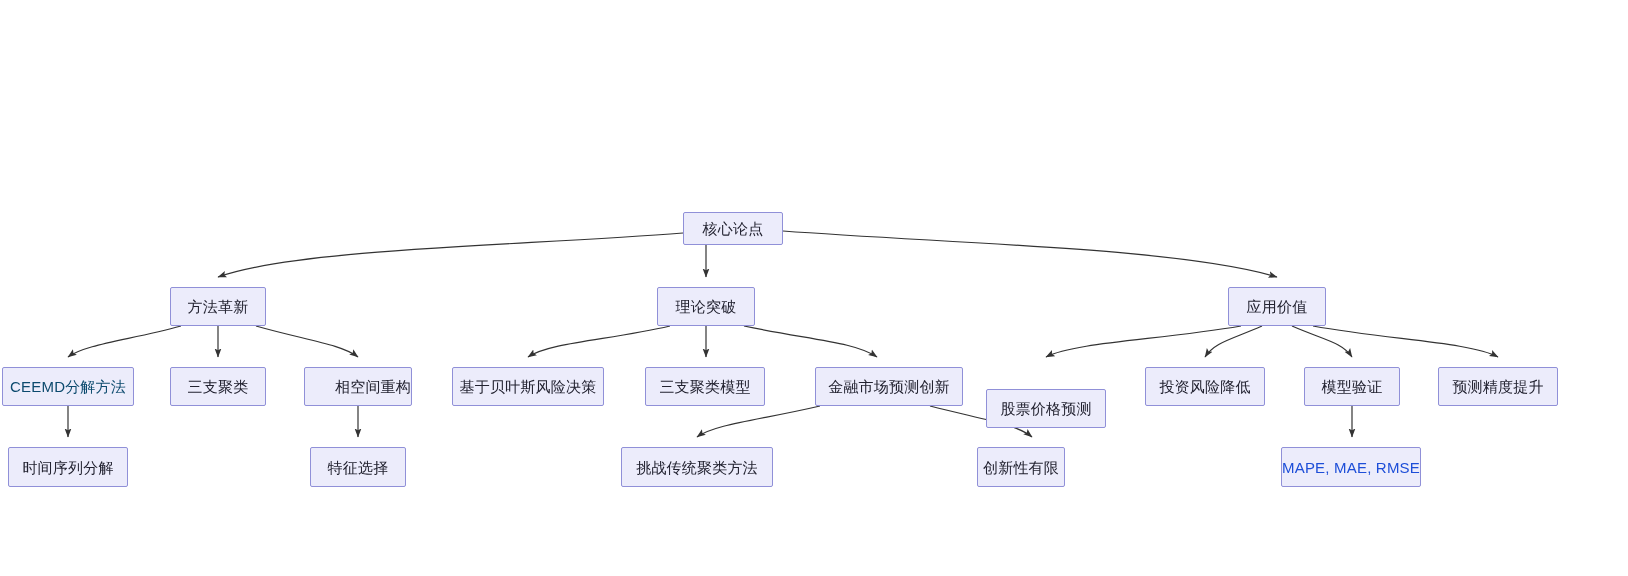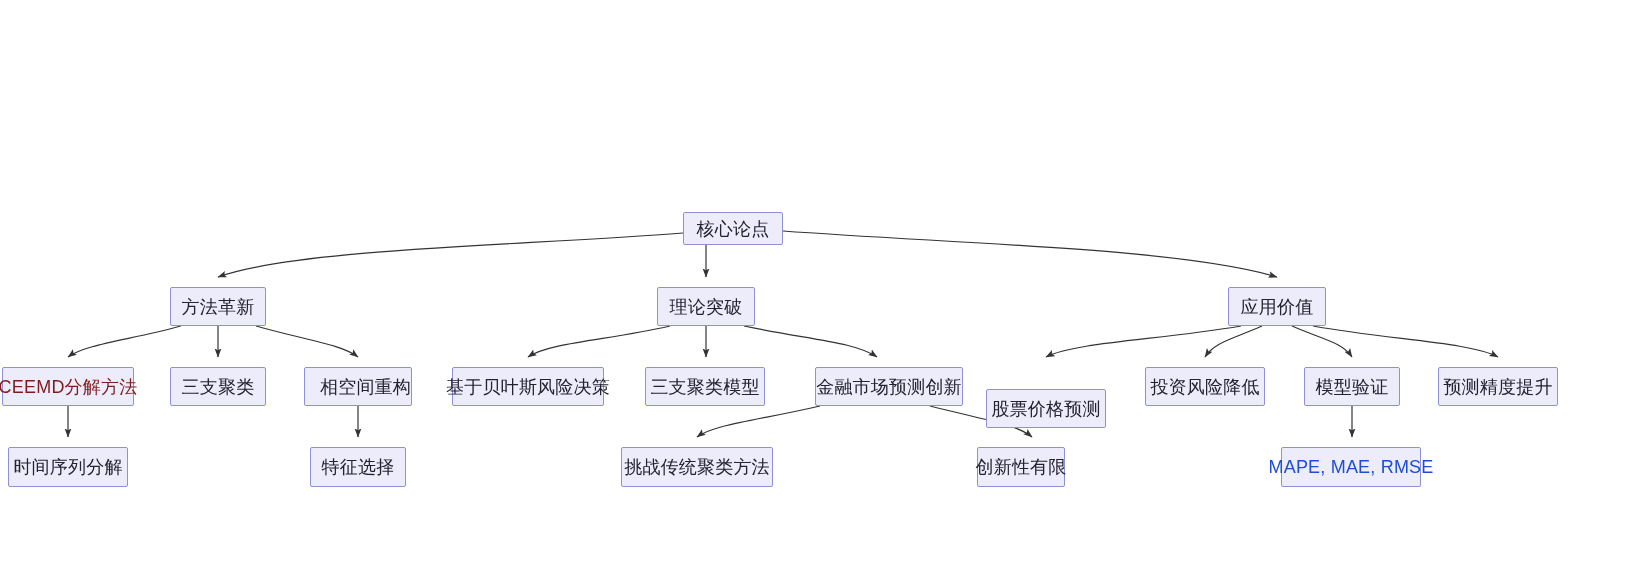--- a/index.html
+++ b/index.html
@@ -26,21 +26,21 @@
   .node {
     position: absolute;
     box-sizing: border-box;
     display: flex;
     align-items: center;
     justify-content: center;
     background: #ececfb;
     border: 1px solid #9090d8;
     border-radius: 2px;
     color: #222230;
-    font-size: 18px;
+    font-size: 15px;
     line-height: 1;
     white-space: nowrap;
     letter-spacing: 0.2px;
   }
   .node-label {
     display: block;
     pointer-events: none;
   }
 </style>
 </head>
@@ -80,21 +80,21 @@
       </div>
       <div class="node" style="left: 170px; top: 287px; width: 96px; height: 39px; background: rgb(236, 236, 251); border-color: rgb(144, 144, 216); color: rgb(34, 34, 48);">
         <span class="node-label">方法革新</span>
       </div>
       <div class="node" style="left: 657px; top: 287px; width: 98px; height: 39px; background: rgb(236, 236, 251); border-color: rgb(144, 144, 216); color: rgb(34, 34, 48);">
         <span class="node-label">理论突破</span>
       </div>
       <div class="node" style="left: 1228px; top: 287px; width: 98px; height: 39px; background: rgb(236, 236, 251); border-color: rgb(144, 144, 216); color: rgb(34, 34, 48);">
         <span class="node-label">应用价值</span>
       </div>
-      <div class="node" style="left: 2px; top: 367px; width: 132px; height: 39px; background: rgb(236, 236, 251); border-color: rgb(144, 144, 216); color: #7f1d1d;">
+      <div class="node" style="left: 2px; top: 367px; width: 132px; height: 39px; background: rgb(236, 236, 251); border-color: rgb(144, 144, 216); color: #0c4a6e;">
         <span class="node-label">CEEMD分解方法</span>
       </div>
       <div class="node" style="left: 170px; top: 367px; width: 96px; height: 39px; background: rgb(236, 236, 251); border-color: rgb(144, 144, 216); color: rgb(34, 34, 48);">
         <span class="node-label">三支聚类</span>
       </div>
       <div class="node" style="left: 304px; top: 367px; width: 108px; height: 39px; background: rgb(236, 236, 251); border-color: rgb(144, 144, 216); color: rgb(34, 34, 48); justify-content: flex-end;">
         <span class="node-label">相空间重构</span>
       </div>
       <div class="node" style="left: 452px; top: 367px; width: 152px; height: 39px; background: rgb(236, 236, 251); border-color: rgb(144, 144, 216); color: rgb(34, 34, 48);">
         <span class="node-label">基于贝叶斯风险决策</span>

